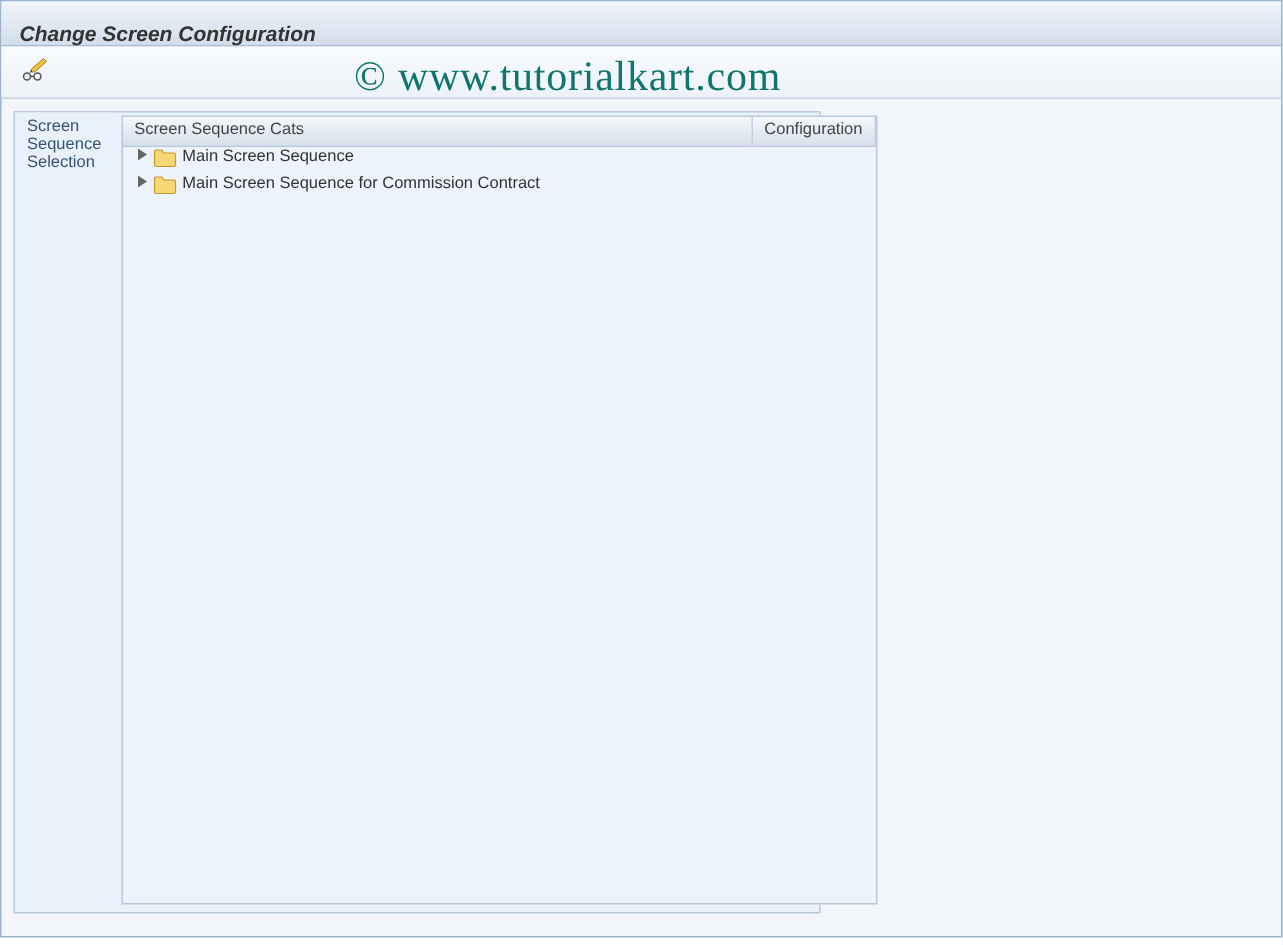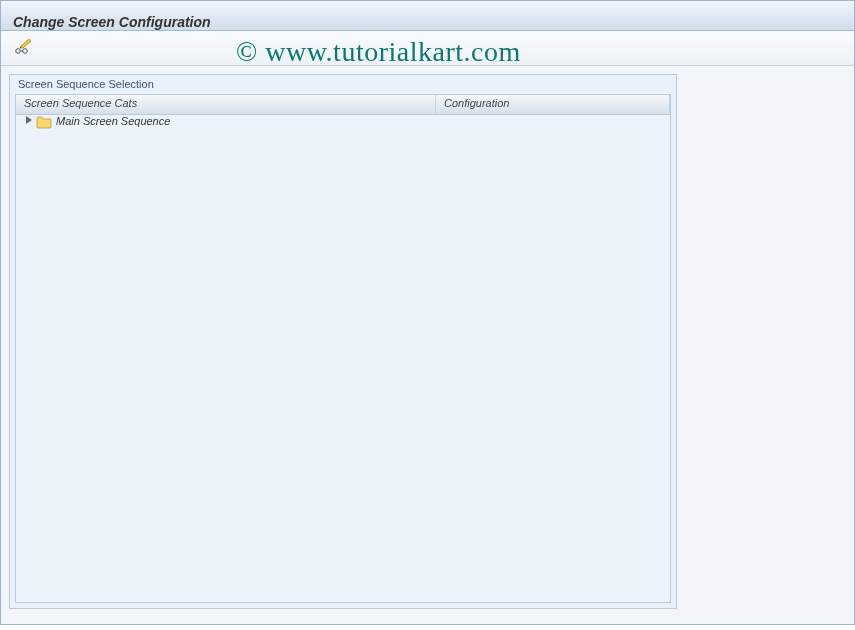--- a/index.html
+++ b/index.html
@@ -49,41 +49,40 @@
       display: flex;
       align-items: center;
       justify-content: center;
       background: transparent;
     }
     .content {
       padding: 8px;
       height: calc(100% - 65px);
     }
     .panel {
-      width: 668px;
+      width: 538px;
       height: 535px;
       border: 1px solid #b8c9db;
       background: #e9f1fb;
       display: flex;
-      flex-direction: column;
+      flex-direction: row;
     }
     .panel-title {
       padding: 3px 8px 2px 8px;
       font-size: 11px;
       color: #3a5274;
       background: #e9f1fb;
     }
     .tree-container {
       margin: 2px 5px 5px 5px;
       flex: 1;
       border: 1px solid #b8c9db;
       background: #ecf3fb;
       display: flex;
       flex-direction: column;
-      font-style: italic;
     }
     .tree-header {
       display: flex;
       background: linear-gradient(to bottom, #f6f9fc 0%, #e4ebf3 50%, #d7e0ea 100%);
       border-bottom: 1px solid #b8c9db;
       height: 20px;
     }
     .tree-header-col {
       padding: 2px 8px;
       font-size: 11px;
@@ -181,18 +180,31 @@
                 </svg>
             </span>
             <span class="folder-icon">
               <svg width="16" height="14" viewBox="0 0 16 14">
                 <path d="M1 3 L1 12 Q1 13 2 13 L14 13 Q15 13 15 12 L15 5 Q15 4 14 4 L7 4 L6 2 L2 2 Q1 2 1 3 Z" fill="#f7d774" stroke="#c49a2e" stroke-width="0.8"></path>
               </svg>
             </span>
             <span class="tree-label">Main Screen Sequence</span>
           </div>
 
+          <div class="tree-row">
+            <span class="expand-arrow">
+              <svg width="8" height="8" viewBox="0 0 8 8">
+                  <polygon points="1,0 7,4 1,8" fill="#666"></polygon>
+                </svg>
+            </span>
+            <span class="folder-icon">
+              <svg width="16" height="14" viewBox="0 0 16 14">
+                <path d="M1 3 L1 12 Q1 13 2 13 L14 13 Q15 13 15 12 L15 5 Q15 4 14 4 L7 4 L6 2 L2 2 Q1 2 1 3 Z" fill="#f7d774" stroke="#c49a2e" stroke-width="0.8"></path>
+              </svg>
+            </span>
+            <span class="tree-label">Main Screen Sequence for Commission Contract</span>
+          </div>
 
         </div>
       </div>
     </div>
   </div>
 </div>
 
 </body></html>

